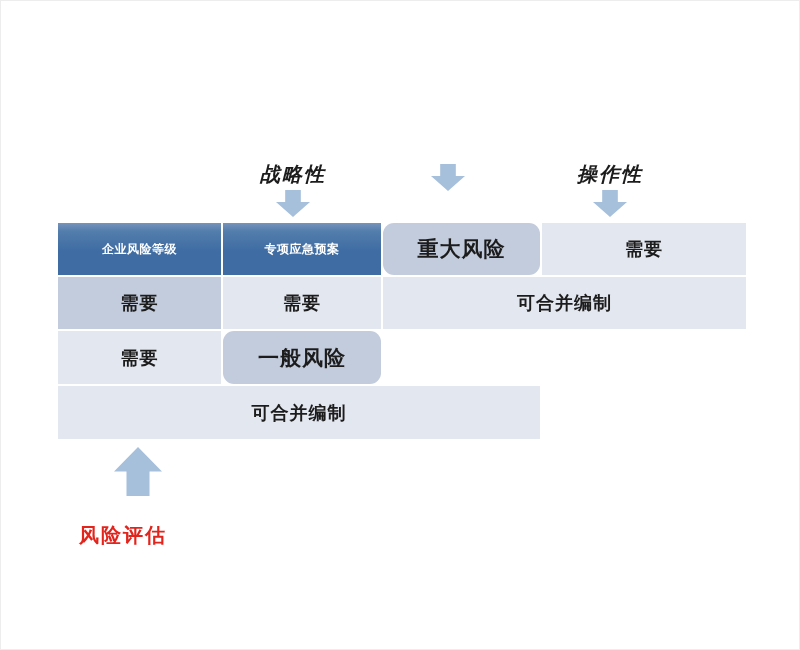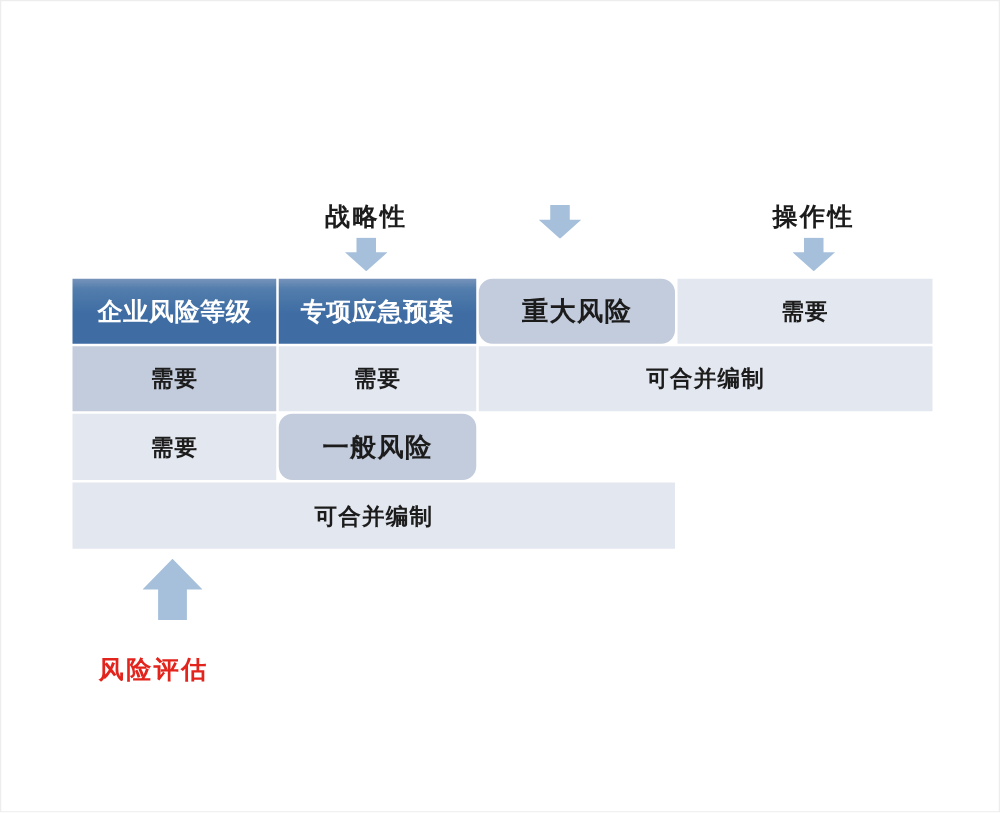--- a/index.html
+++ b/index.html
@@ -17,24 +17,25 @@
     box-sizing: border-box;
     overflow: hidden;
   }
 
   
   .arrow-group {
     position: absolute;
     top: 160px;
     width: 120px;
     text-align: center;
+    font-style: italic;
   }
   .arrow-group.g1 { left: 232px; }
   .arrow-group.g2 { left: 387px; }
-  .arrow-group.g3 { left: 590px; }
+  .arrow-group.g3 { left: 549px; }
   .top-label {
     font-size: 20px;
     font-weight: bold;
     color: #1c1c1c;
     letter-spacing: 2px;
     line-height: 26px;
   }
   .down-arrow {
     width: 34px;
     height: 27px;
@@ -57,21 +58,21 @@
   .cell {
     display: flex;
     align-items: center;
     justify-content: center;
     font-weight: bold;
     white-space: nowrap;
   }
   .header-cell {
     background: linear-gradient(180deg, #7793bb 0%, #527dac 16%, var(--header-bg, #3e6ca3) 55%);
     color: var(--header-text, #ffffff);
-    font-size: 20px;
+    font-size: 12px;
     letter-spacing: 0.5px;
   }
   .label-cell {
     background: var(--row-label-bg, #c3ccdc);
     color: var(--body-text, #1c1c1c);
     font-size: 21px;
     letter-spacing: 1px;
     border-radius: 11px;
   }
   .value-cell {

